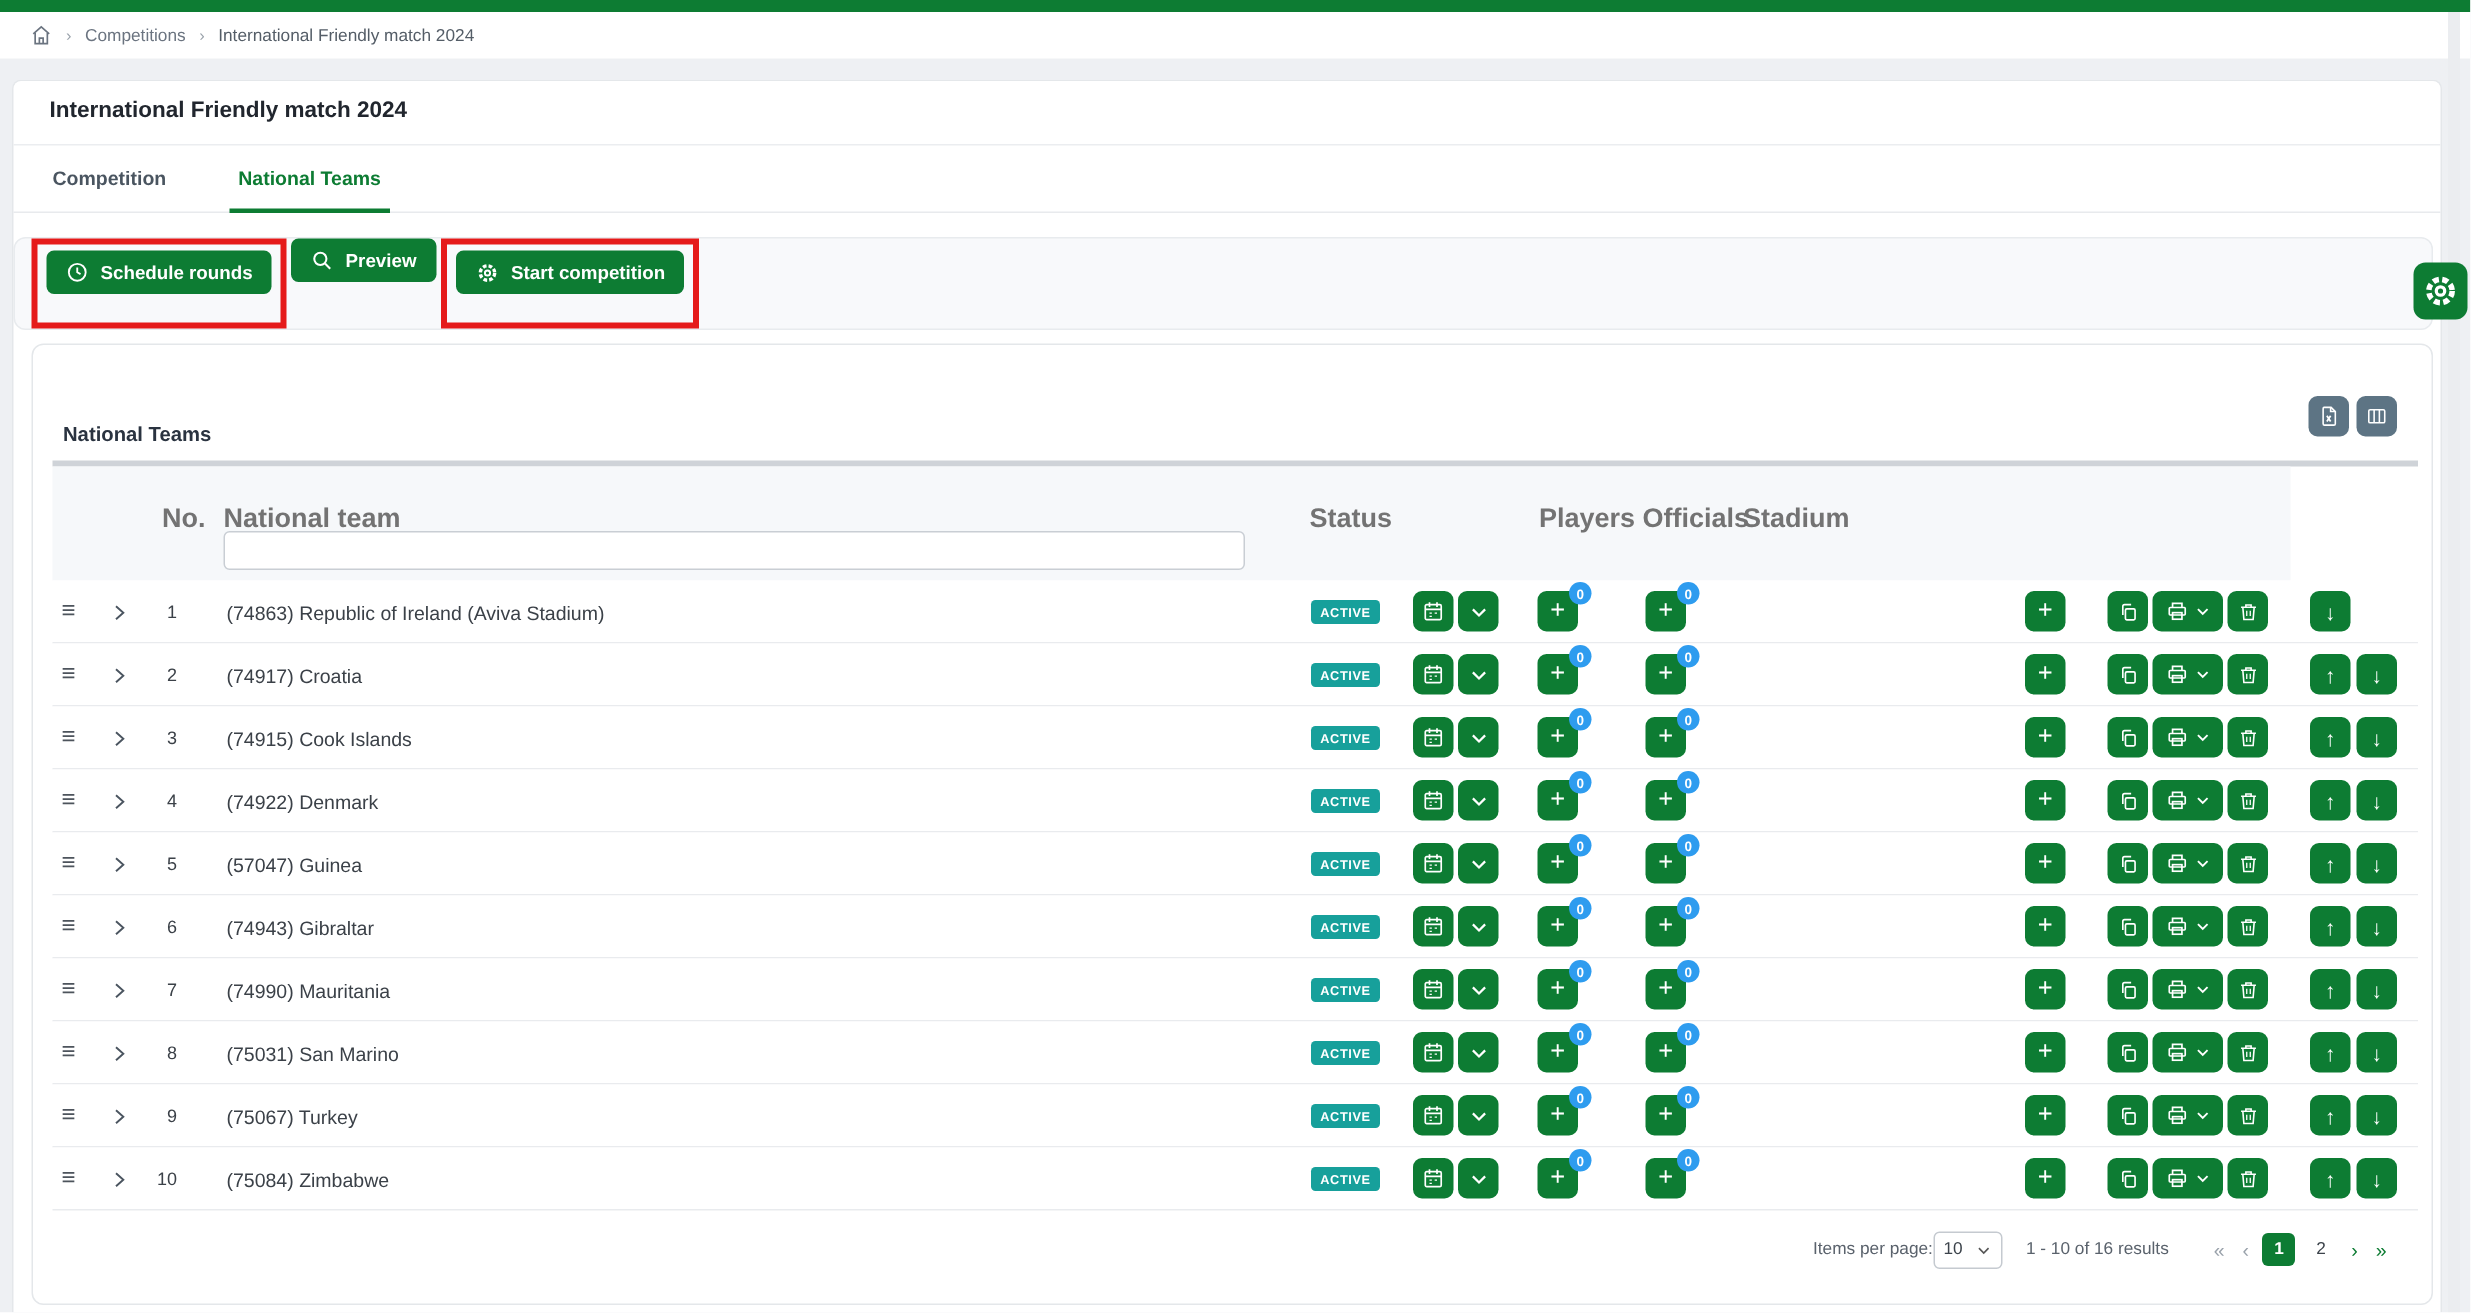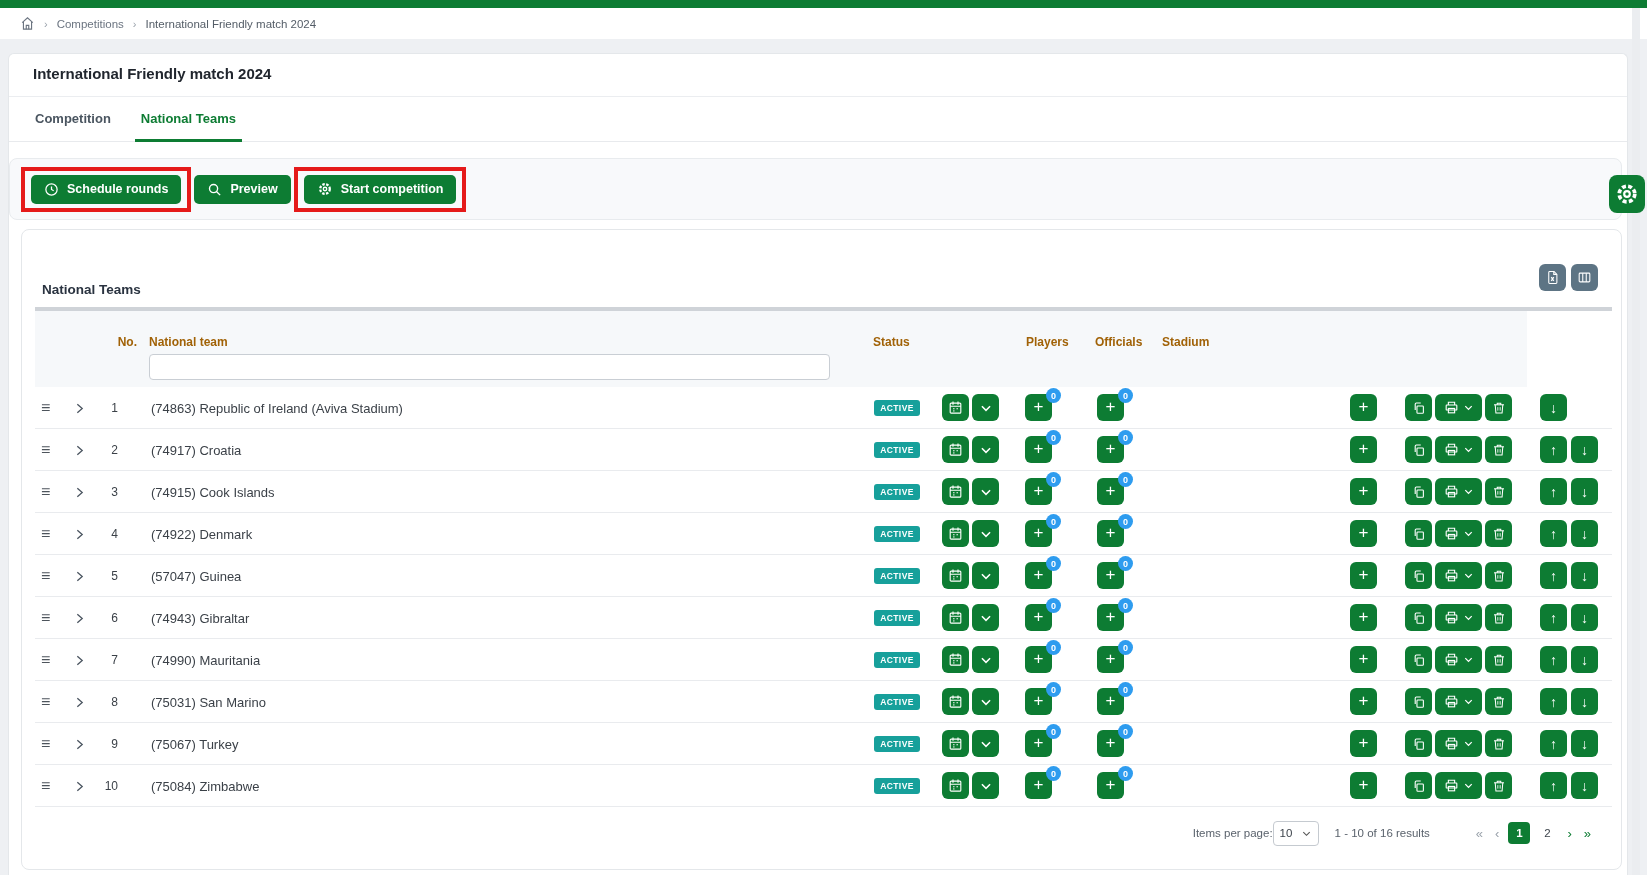--- a/index.html
+++ b/index.html
@@ -13,41 +13,41 @@
 
   .topbar{position:absolute;top:0;left:0;right:0;height:8px;background:var(--green)}
   .crumbbar{position:absolute;top:8px;left:0;right:0;height:31px;background:#fff;display:flex;align-items:center;padding-left:20px;gap:9px;font-size:11.5px;color:#6b7480}
   .crumb-sep{color:#9aa2ab;font-size:11px}
   .crumb-link{color:#6b7480}
   .crumb-cur{color:#545d67}
 
   .panel{position:absolute;top:53px;left:8px;width:1620px;bottom:0;background:#fff;border:1px solid var(--border);border-bottom:none;border-radius:6px 6px 0 0}
   .page-title{position:absolute;left:24px;top:11px;font-size:15px;font-weight:700;color:#21262e}
   .title-divider{position:absolute;left:0;right:0;top:42px;border-top:1px solid #ebedf0}
-  .tabs-row{position:absolute;left:0;right:0;top:42px;height:46px;border-bottom:1px solid #e8eaed;display:flex;align-items:stretch;padding-left:24px;gap:26px}
+  .tabs-row{position:absolute;left:0;right:0;top:42px;height:46px;border-bottom:1px solid #e8eaed;display:flex;align-items:stretch;padding-left:24px;gap:44px}
   .tab{position:relative;display:flex;align-items:center;font-size:13px;font-weight:700;color:#4a5560;cursor:pointer;padding:0 2px}
   .tab.active{color:var(--green)}
   .tab .tab-underline{display:none;position:absolute;left:-4px;right:-4px;bottom:-1px;height:3px;background:var(--green)}
   .tab.active .tab-underline{display:block}
 
-  .toolbar-card{position:absolute;left:0;top:104px;width:1613px;height:62px;background:#f8f9fb;border:1px solid #e8ebee;border-radius:8px;display:flex;align-items:center;padding-left:11px}
+  .toolbar-card{position:absolute;left:0;top:104px;width:1613px;height:62px;background:#f8f9fb;border:1px solid #e8ebee;border-radius:8px;display:flex;padding-left:11px}
   .hlwrap{display:inline-flex;padding:4px 6px;border:4px solid transparent}
   .hlwrap.hl-on{border-color:var(--red)}
   .tbtn{display:inline-flex;align-items:center;gap:8px;height:29px;padding:0 13px;border:none;border-radius:5px;background:var(--green);color:#fff;font-family:inherit;font-size:12.5px;font-weight:700;cursor:pointer;white-space:nowrap}
   .tbtn .ticon{display:inline-flex}
 
   .settings-fab{position:absolute;left:1609px;top:175px;width:36px;height:38px;background:var(--green);border:none;border-radius:8px;display:flex;align-items:center;justify-content:center;color:#fff;cursor:pointer;z-index:5}
 
   .table-card{position:absolute;left:12px;top:175px;width:1601px;height:641px;background:#fff;border:1px solid var(--border);border-radius:8px}
   .card-title{position:absolute;left:20px;top:52px;font-size:13.5px;font-weight:700;color:#2a3340}
   .export-btns{position:absolute;right:23px;top:34px;display:flex;gap:5px}
   .sq-btn{width:27px;height:27px;border:none;border-radius:6px;background:var(--slate);color:#fff;display:inline-flex;align-items:center;justify-content:center;cursor:pointer}
   .thick-line{position:absolute;left:13px;top:77px;width:1577px;height:4px;background:#cfd3d8}
   .header-band{position:absolute;left:13px;top:81px;width:1492px;height:76px;background:#f6f8fa}
-  .th{position:absolute;top:105px;font-size:12px;font-weight:700;color:#a16207}
+  .th{position:absolute;top:105px;font-size:18px;font-weight:700;color:#737373}
   .th-no{left:75px;width:40px;text-align:right}
   .th-team{left:127px}
   .th-status{left:851px}
   .th-players{left:1004px}
   .th-officials{left:1073px}
   .th-stadium{left:1140px}
   .search-input{position:absolute;left:127px;top:124px;width:681px;height:26px;border:1px solid #c9ced4;border-radius:4px;background:#fff;padding:0 8px;font-family:inherit;font-size:12px;color:#333}
 
   .rows{position:absolute;left:13px;top:157px;width:1577px}
   .row{position:relative;height:42px;border-bottom:1px solid var(--rowline);background:#fff}
@@ -68,21 +68,21 @@
   .r-stadplus{left:1315px;top:7px}
   .r-copy{left:1370px;top:7px}
   .r-print{left:1400px;top:7px;width:47px;gap:4px}
   .r-trash{left:1450px;top:7px}
   .r-arrows{left:1505px;top:7px;display:flex;gap:4px}
   .arrow-glyph{font-size:14px;font-weight:700}
 
   .pagination{position:absolute;left:13px;right:11px;top:577px;height:52px;display:flex;align-items:center;justify-content:flex-end;padding-right:13px;font-size:11.5px;color:#5a626c}
   .ipp-label{}
   .ipp-select{width:46px;height:25px;border:1px solid #c5cad0;border-radius:4px;background:#fff;display:inline-flex;align-items:center;justify-content:space-between;padding:0 6px;color:#3c434b;cursor:pointer;margin-right:16px}
-  .range-text{margin-right:40px}
+  .range-text{margin-right:24px}
   .pg-nav{background:none;border:none;font-family:inherit;font-size:13px;color:#9aa2ab;cursor:pointer;padding:0 6px}
   .pg-nav.enabled{color:var(--green)}
   .pg{width:22px;height:22px;border:none;border-radius:4px;background:none;color:#3c434b;font-family:inherit;font-size:11.5px;cursor:pointer;margin:0 3px}
   .pg.active{background:var(--green);color:#fff;font-weight:700}
 
   .scroll-track{position:absolute;right:7px;top:8px;bottom:0;width:8px;background:#ebedf0}
 </style>
 </head>
 <body>
 

